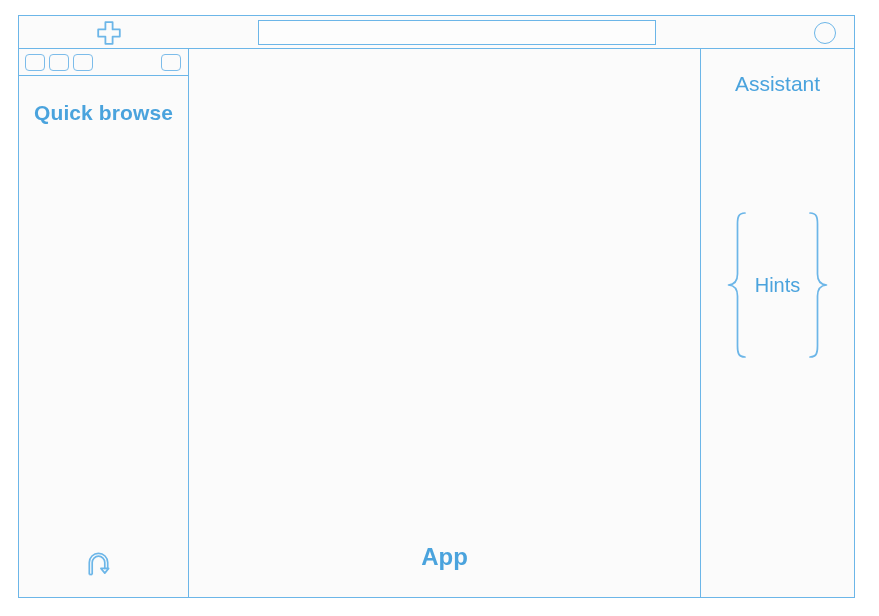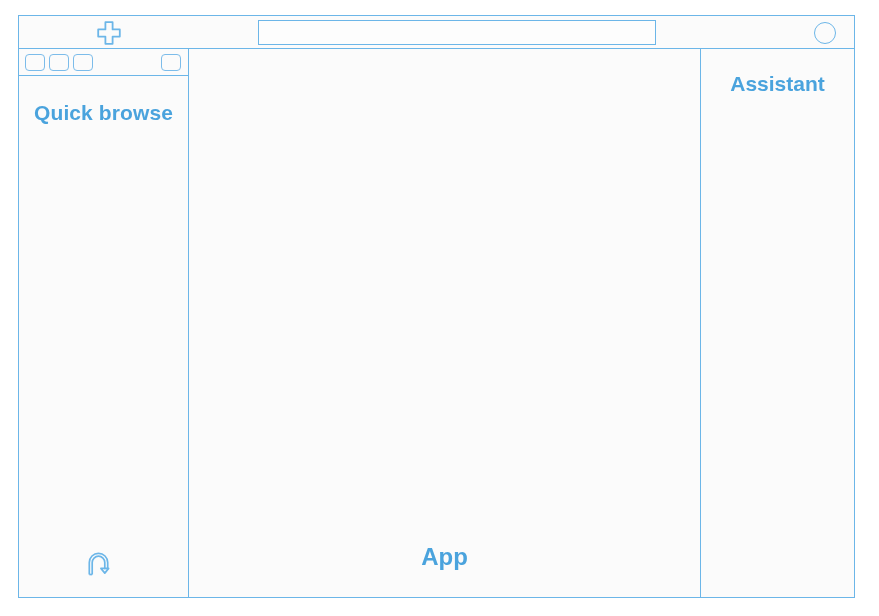--- a/index.html
+++ b/index.html
@@ -162,21 +162,21 @@
     position: relative;
     width: 153px;
     flex: 0 0 153px;
     box-sizing: border-box;
     background: #fbfbfb;
   }
   #assistant-heading {
     margin: 23px 0 0 0;
     text-align: center;
     font-size: 21px;
-    font-weight: bold;
+    font-weight: normal;
     color: #4aa3dd;
   }
   #hints-block {
     position: absolute;
     left: 0;
     right: 0;
     top: 160px;
     height: 152px;
     display: flex;
     align-items: center;
@@ -239,17 +239,28 @@
         </div>
       </div>
 
       <div id="main-panel">
         <div id="main-label">App</div>
       </div>
 
       <div id="assistant-panel">
         <div id="assistant-heading">Assistant</div>
 
+        <div id="hints-block">
+          <svg class="brace" viewBox="0 0 26 150">
+            <path d="M20 3 C13 3 12.5 8 12.5 14 V64 C12.5 71 10 74.5 3.5 75 C10 75.5 12.5 79 12.5 86 V136 C12.5 142 13 147 20 147" fill="none" stroke="#6cb6e8" stroke-width="1.7" stroke-linecap="round" stroke-linejoin="round"></path>
+          </svg>
+
+          <div id="hints-label">Hints</div>
+
+          <svg class="brace" viewBox="0 0 26 150">
+            <path d="M6 3 C13 3 13.5 8 13.5 14 V64 C13.5 71 16 74.5 22.5 75 C16 75.5 13.5 79 13.5 86 V136 C13.5 142 13 147 6 147" fill="none" stroke="#6cb6e8" stroke-width="1.7" stroke-linecap="round" stroke-linejoin="round"></path>
+          </svg>
+        </div>
       </div>
 
     </div>
   </div>
 </div>
 
 </body></html>

